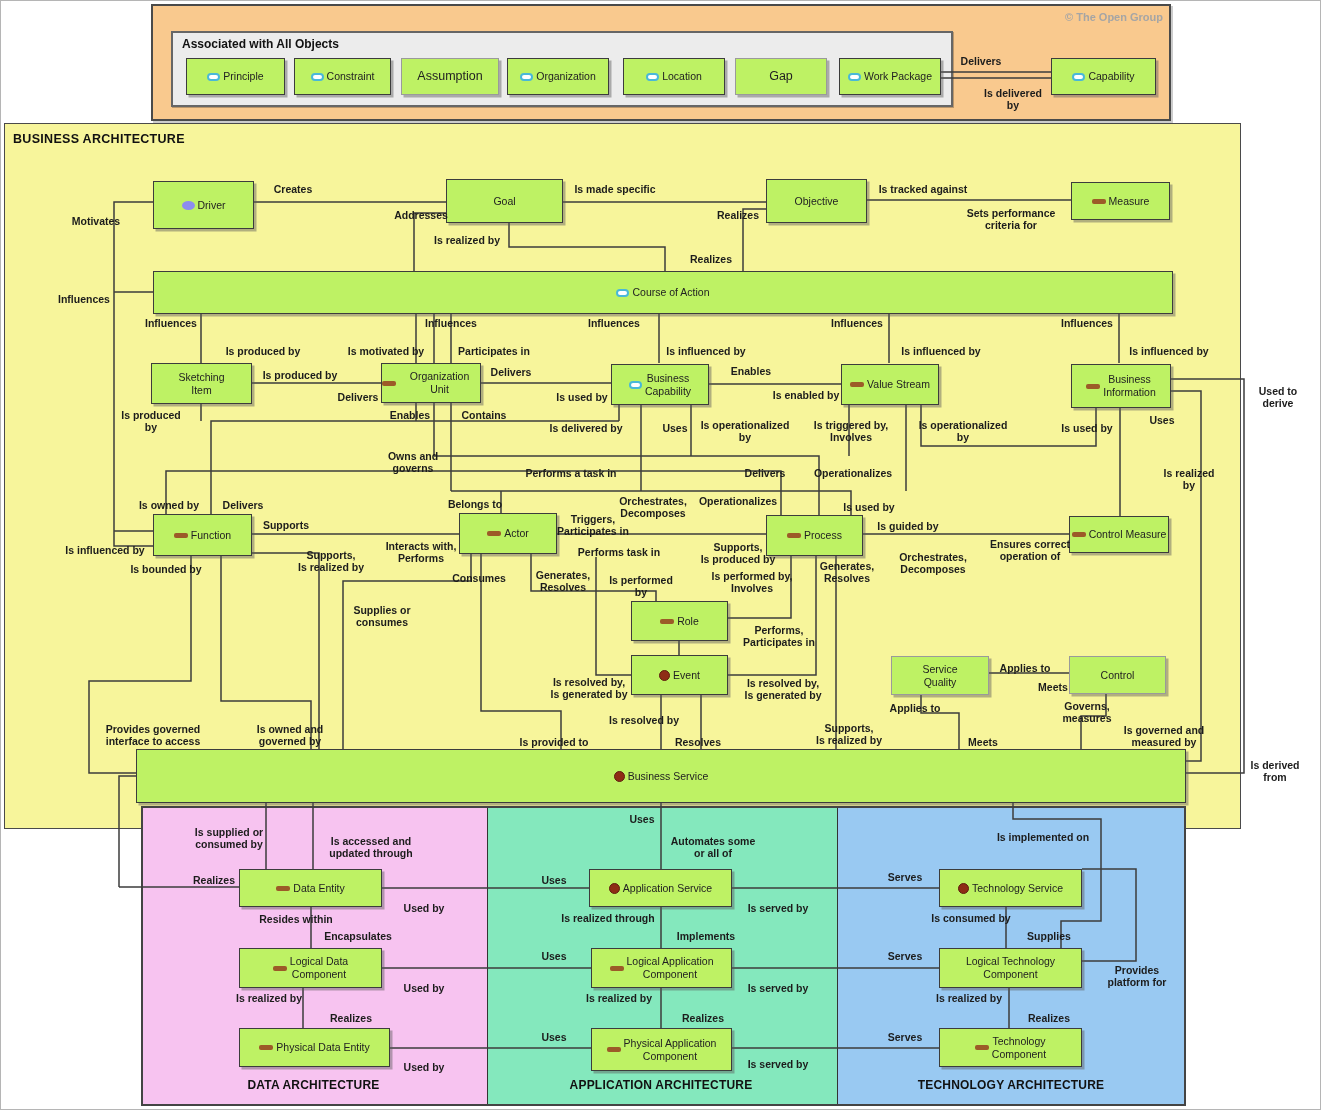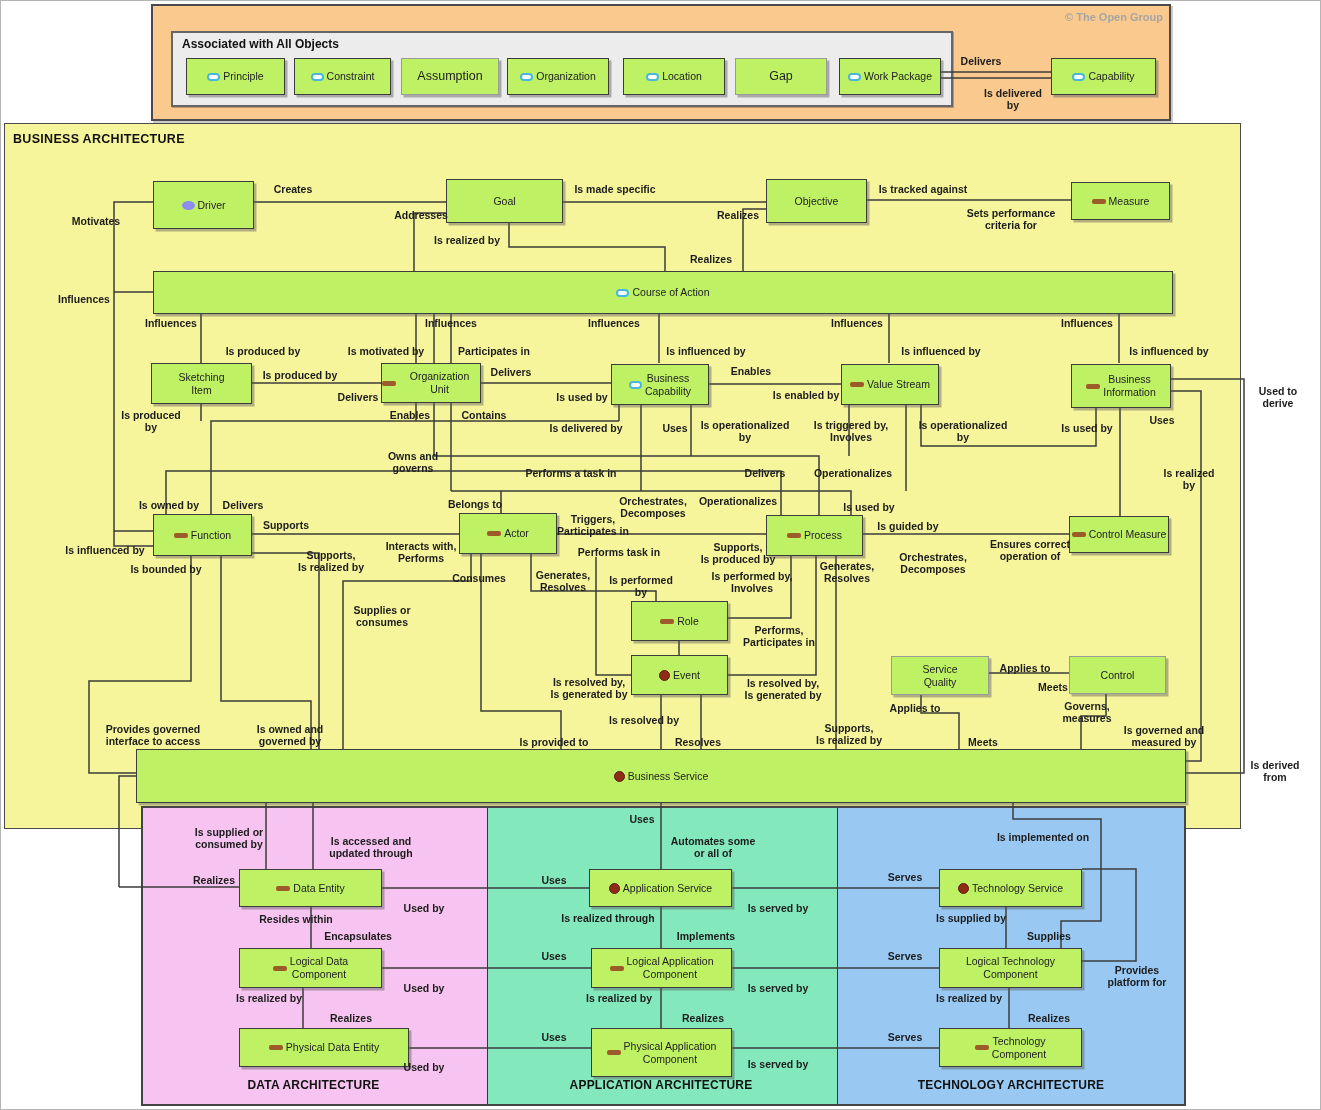--- a/index.html
+++ b/index.html
@@ -180,34 +180,34 @@
       </div>
       <div class="node" style="left: 238px; top: 868px; width: 143px; height: 38px;">
         <span class="ic ic-bar"></span>
         <span class="nlabel">Data Entity</span>
       </div>
       <div class="node" style="left: 238px; top: 947px; width: 143px; height: 40px;">
         <span class="ic ic-bar"></span>
         <span class="nlabel">Logical Data
 Component</span>
       </div>
-      <div class="node" style="left: 238px; top: 1027px; width: 170px; height: 39px;">
+      <div class="node" style="left: 238px; top: 1027px; width: 151px; height: 39px;">
         <span class="ic ic-bar"></span>
         <span class="nlabel">Physical Data Entity</span>
       </div>
       <div class="node" style="left: 588px; top: 868px; width: 143px; height: 38px;">
         <span class="ic ic-circle"></span>
         <span class="nlabel">Application Service</span>
       </div>
       <div class="node" style="left: 590px; top: 947px; width: 141px; height: 40px;">
         <span class="ic ic-bar"></span>
         <span class="nlabel">Logical Application
 Component</span>
       </div>
-      <div class="node" style="left: 590px; top: 1027px; width: 141px; height: 49px;">
+      <div class="node" style="left: 590px; top: 1027px; width: 141px; height: 43px;">
         <span class="ic ic-bar"></span>
         <span class="nlabel">Physical Application
 Component</span>
       </div>
       <div class="node" style="left: 938px; top: 868px; width: 143px; height: 38px;">
         <span class="ic ic-circle"></span>
         <span class="nlabel">Technology Service</span>
       </div>
       <div class="node" style="left: 938px; top: 947px; width: 143px; height: 40px;">
         <span class="nlabel">Logical Technology
@@ -342,21 +342,21 @@
       <span class="edge-label" style="left: 712px; top: 846px;">Automates some
 or all of</span>
       <span class="edge-label" style="left: 1042px; top: 836px;">Is implemented on</span>
       <span class="edge-label" style="left: 213px; top: 879px;">Realizes</span>
       <span class="edge-label" style="left: 553px; top: 879px;">Uses</span>
       <span class="edge-label" style="left: 904px; top: 876px;">Serves</span>
       <span class="edge-label" style="left: 423px; top: 907px;">Used by</span>
       <span class="edge-label" style="left: 777px; top: 907px;">Is served by</span>
       <span class="edge-label" style="left: 295px; top: 918px;">Resides within</span>
       <span class="edge-label" style="left: 607px; top: 917px;">Is realized through</span>
-      <span class="edge-label" style="left: 970px; top: 917px;">Is supplied by</span>
+      <span class="edge-label" style="left: 970px; top: 917px;">Is consumed by</span>
       <span class="edge-label" style="left: 357px; top: 935px;">Encapsulates</span>
       <span class="edge-label" style="left: 705px; top: 935px;">Implements</span>
       <span class="edge-label" style="left: 1048px; top: 935px;">Supplies</span>
       <span class="edge-label" style="left: 553px; top: 955px;">Uses</span>
       <span class="edge-label" style="left: 904px; top: 955px;">Serves</span>
       <span class="edge-label" style="left: 423px; top: 987px;">Used by</span>
       <span class="edge-label" style="left: 777px; top: 987px;">Is served by</span>
       <span class="edge-label" style="left: 268px; top: 997px;">Is realized by</span>
       <span class="edge-label" style="left: 618px; top: 997px;">Is realized by</span>
       <span class="edge-label" style="left: 968px; top: 997px;">Is realized by</span>

